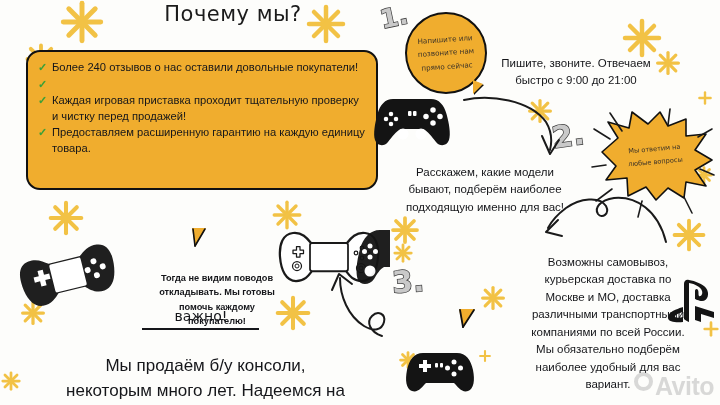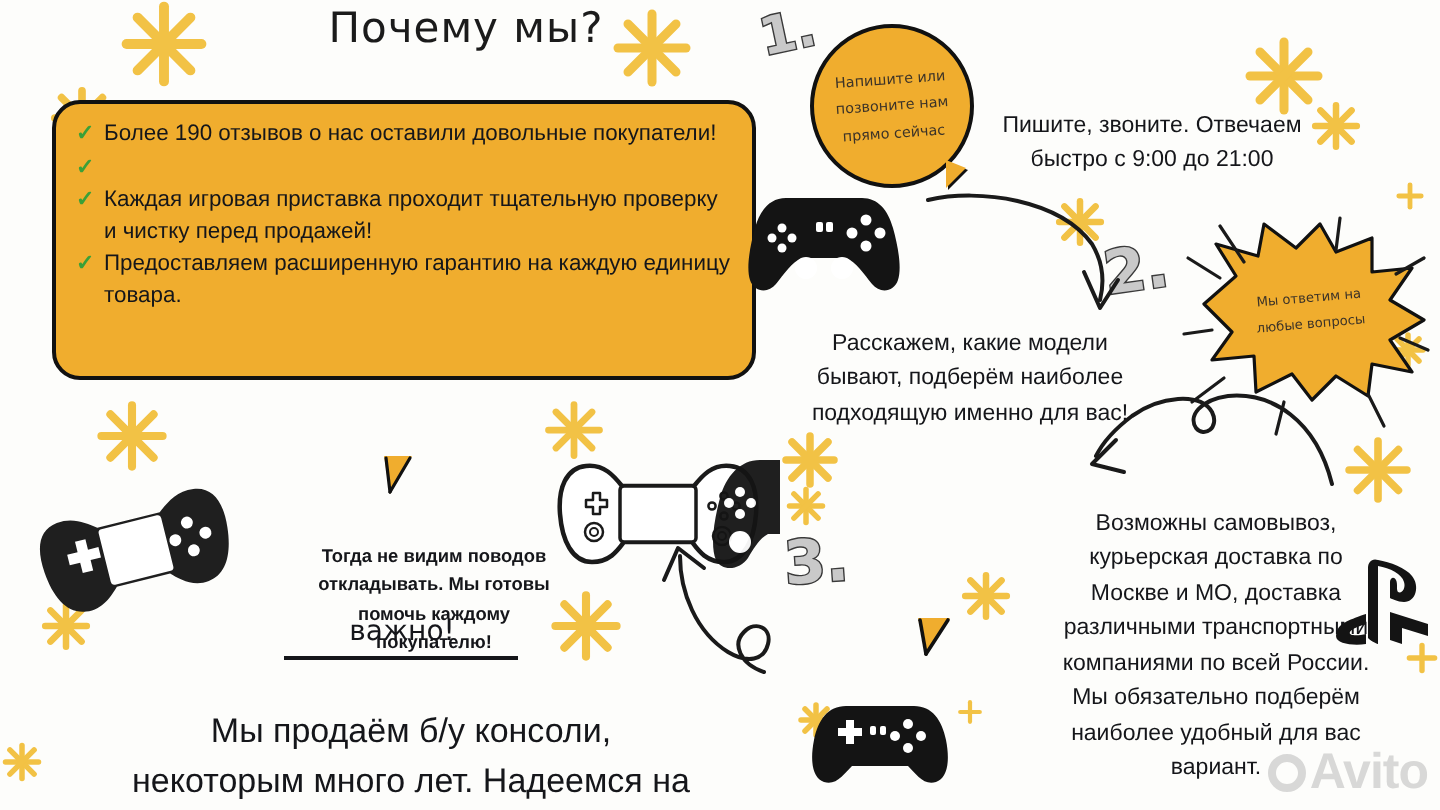--- a/index.html
+++ b/index.html
@@ -158,21 +158,20 @@
   
   .watermark {
     position: absolute;
     right: 6px; bottom: 4px;
     font-family: "Liberation Sans", sans-serif;
     font-size: 25px;
     font-weight: 700;
     color: rgba(120,120,120,0.27);
     letter-spacing: -0.5px;
     display: flex;
-    align-items: center;
     gap: 2px;
   }
   .wm-o {
     display: inline-block;
     width: 19px; height: 19px;
     border: 4px solid rgba(120,120,120,0.27);
     border-radius: 50%;
   }
 </style>
 </head>
@@ -373,21 +372,21 @@
           <line x1="31" y1="9" x2="9" y2="31"></line>
         </g>
       </svg>
   </div>
 
   <div class="title">Почему мы?</div>
 
   <div class="features-box">
     <div class="feature-row">
       <span class="check">✓</span>
-      <span class="feature-text">Более 190 отзывов о нас оставили довольные покупатели!</span>
+      <span class="feature-text">Более 240 отзывов о нас оставили довольные покупатели!</span>
     </div>
     <div class="feature-row">
       <span class="check">✓</span>
     </div>
     <div class="feature-row">
       <span class="check">✓</span>
       <span class="feature-text">Каждая игровая приставка проходит тщательную проверку и чистку перед продажей!</span>
     </div>
     <div class="feature-row">
       <span class="check">✓</span>

